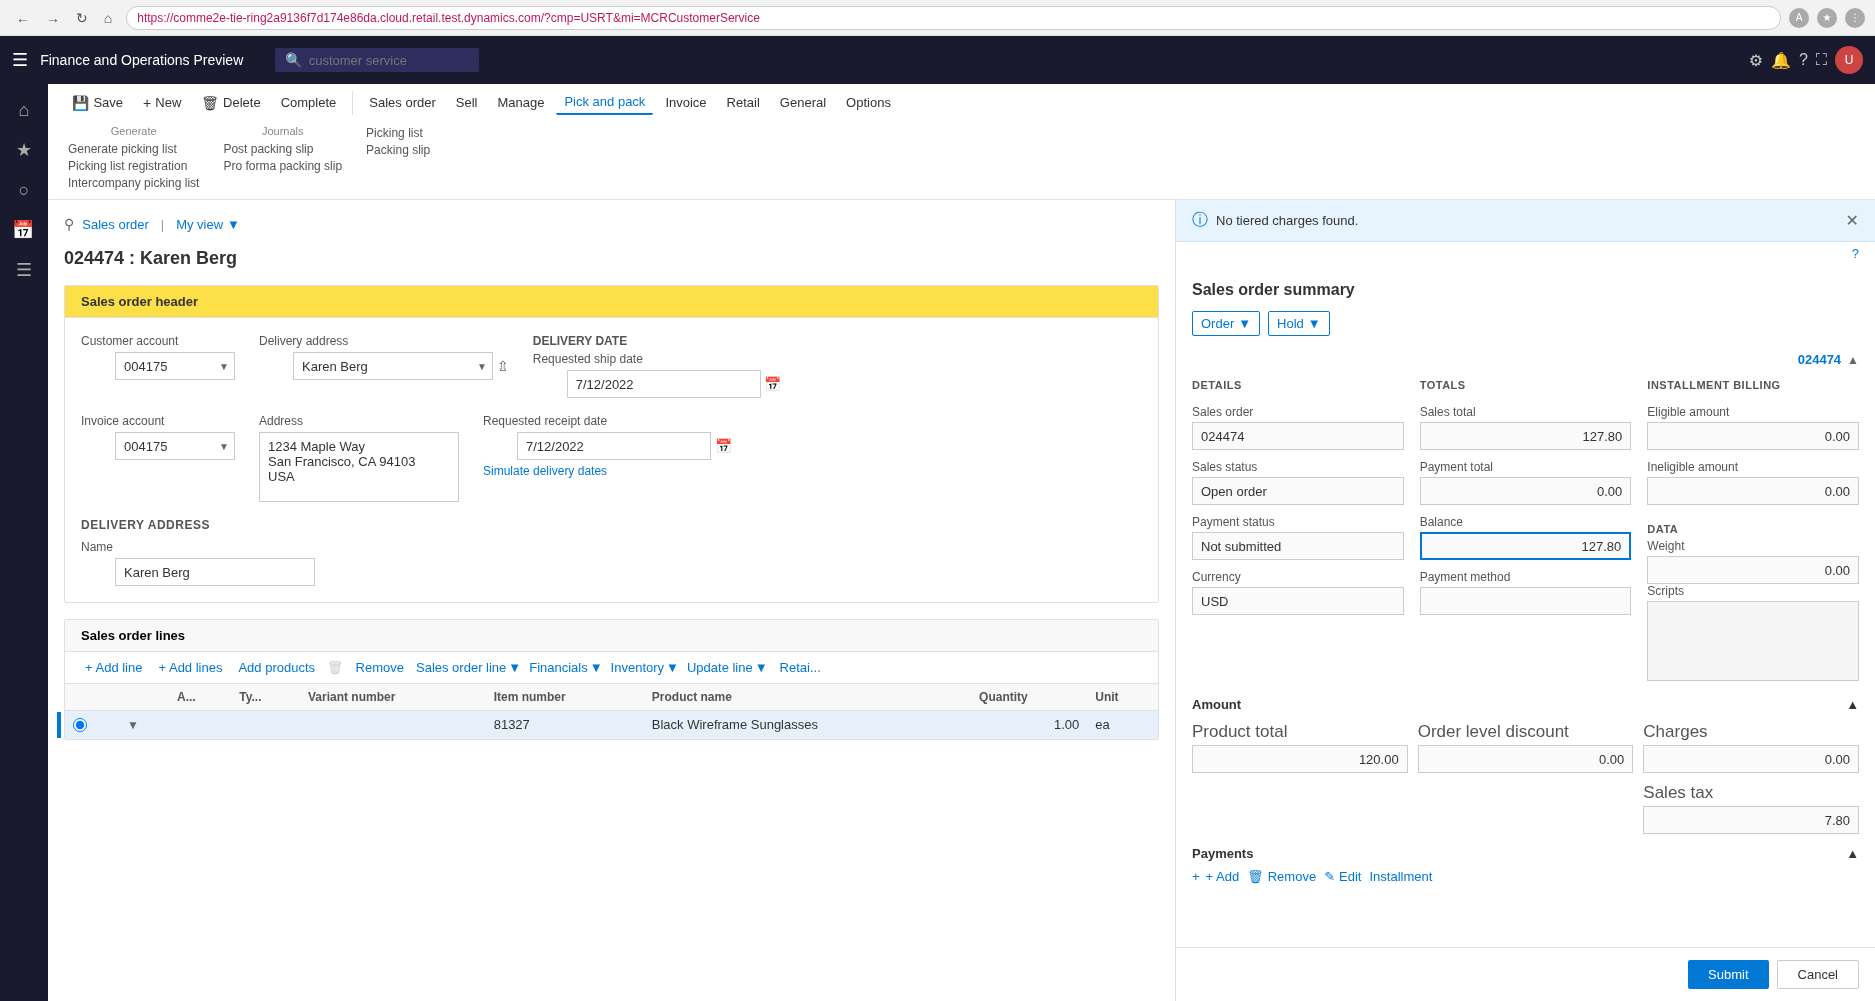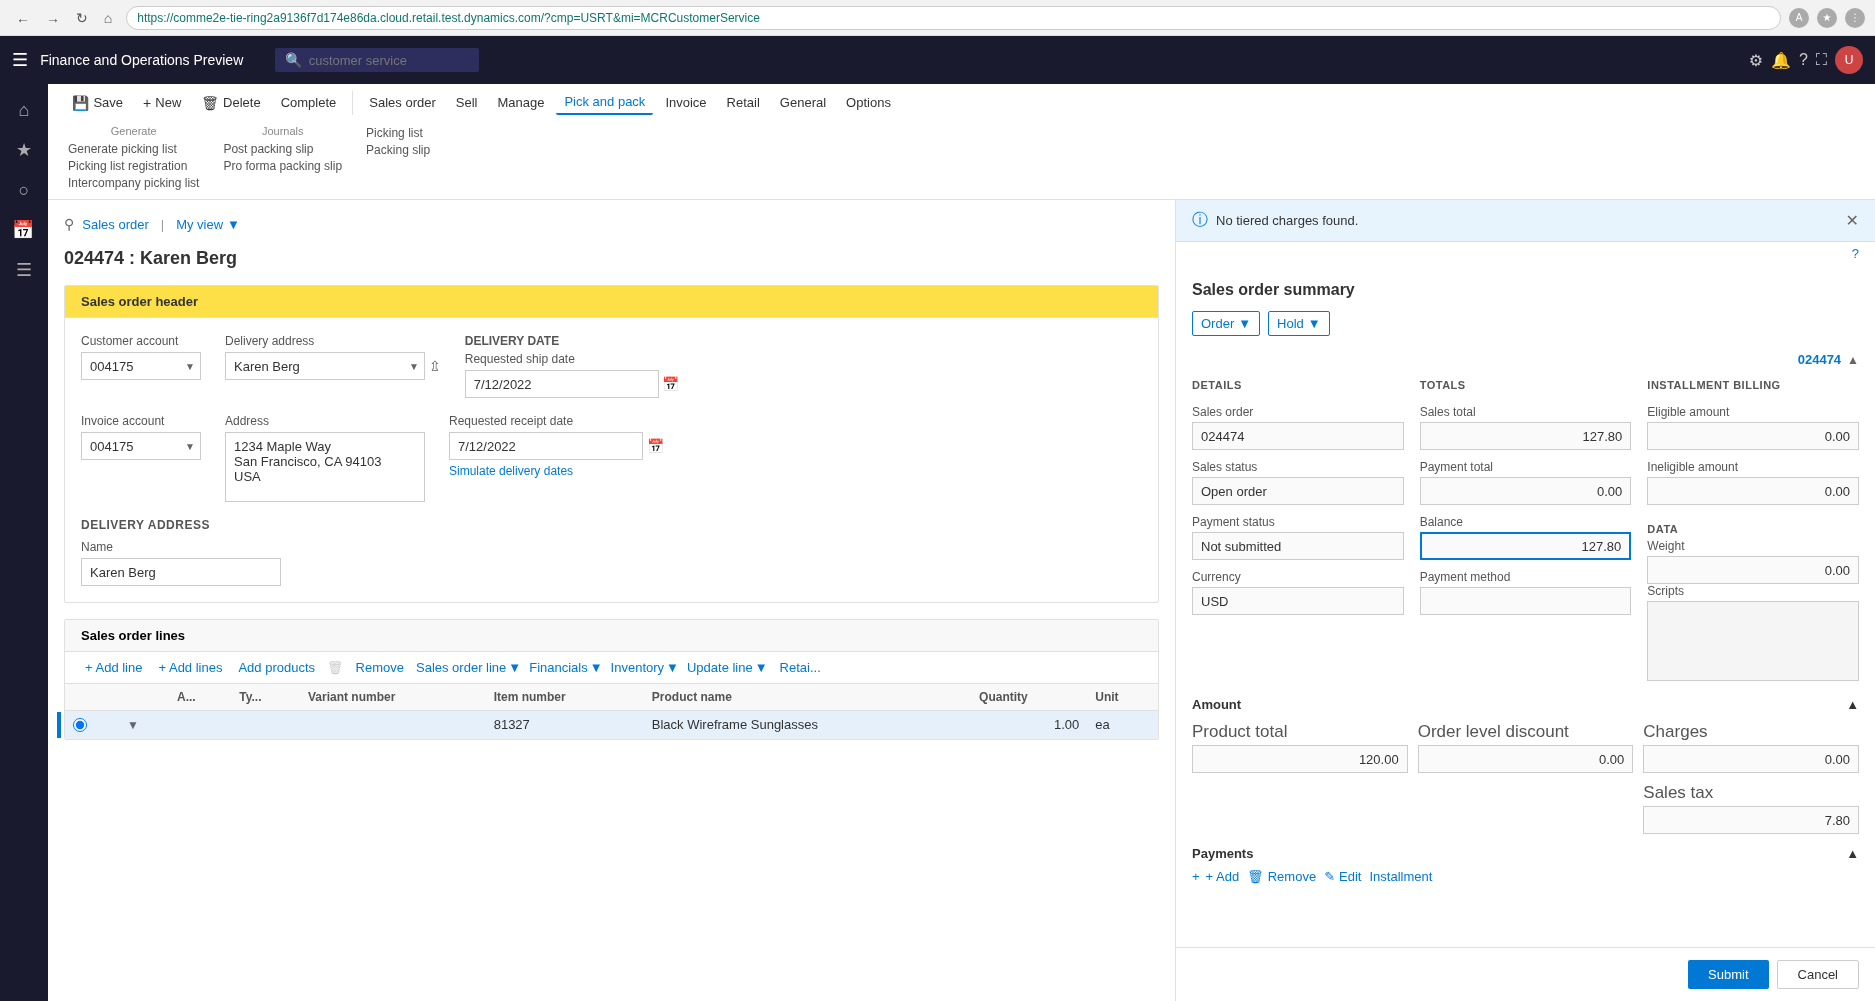--- a/index.html
+++ b/index.html
@@ -14,21 +14,21 @@
       padding: 0 10px;
       gap: 8px;
       border-bottom: 1px solid #ddd;
     }
     .browser-nav { display: flex; gap: 4px; }
     .browser-nav button {
       background: none; border: none; cursor: pointer; font-size: 14px; color: #555; padding: 2px 6px;
     }
     .browser-address {
       flex: 1; height: 24px; border: 1px solid #ccc; border-radius: 12px;
-      padding: 0 10px; font-size: 12px; background: white; color: #0f766e;
+      padding: 0 10px; font-size: 12px; background: white; color: #be185d;
     }
     .browser-icons { display: flex; gap: 8px; align-items: center; }
     .browser-icon { width: 20px; height: 20px; background: #aaa; border-radius: 50%; font-size: 10px; display:flex; align-items:center; justify-content:center; color:white; }
 
     
     .app-shell { display: flex; height: calc(100vh - 36px); flex-direction: column; }
 
     
     .top-nav {
       height: 48px;
@@ -150,21 +150,21 @@
       border-bottom: 1px solid #e0e0e0;
     }
     .section-body { padding: 16px; }
 
     
     .form-row { display: flex; gap: 24px; margin-bottom: 16px; }
     .form-group { display: flex; flex-direction: column; gap: 4px; }
     .form-label { font-size: 12px; color: #555; }
     .form-input {
       height: 28px; border: 1px solid #ccc; padding: 0 8px;
-      font-size: 13px; color: #333; background: #fff; min-width: 120px;
+      font-size: 13px; color: #333; background: #fff; min-width: 120px; margin-left: 34px;
     }
     .form-input.wide { min-width: 200px; }
     .form-select-wrapper { position: relative; display: flex; align-items: center; }
     .form-select-wrapper select {
       height: 28px; border: 1px solid #ccc; padding: 0 24px 0 8px;
       font-size: 13px; color: #333; background: #fff; appearance: none; min-width: 120px;
     }
     .form-select-wrapper .chevron {
       position: absolute; right: 6px; pointer-events: none; color: #666; font-size: 10px;
     }

